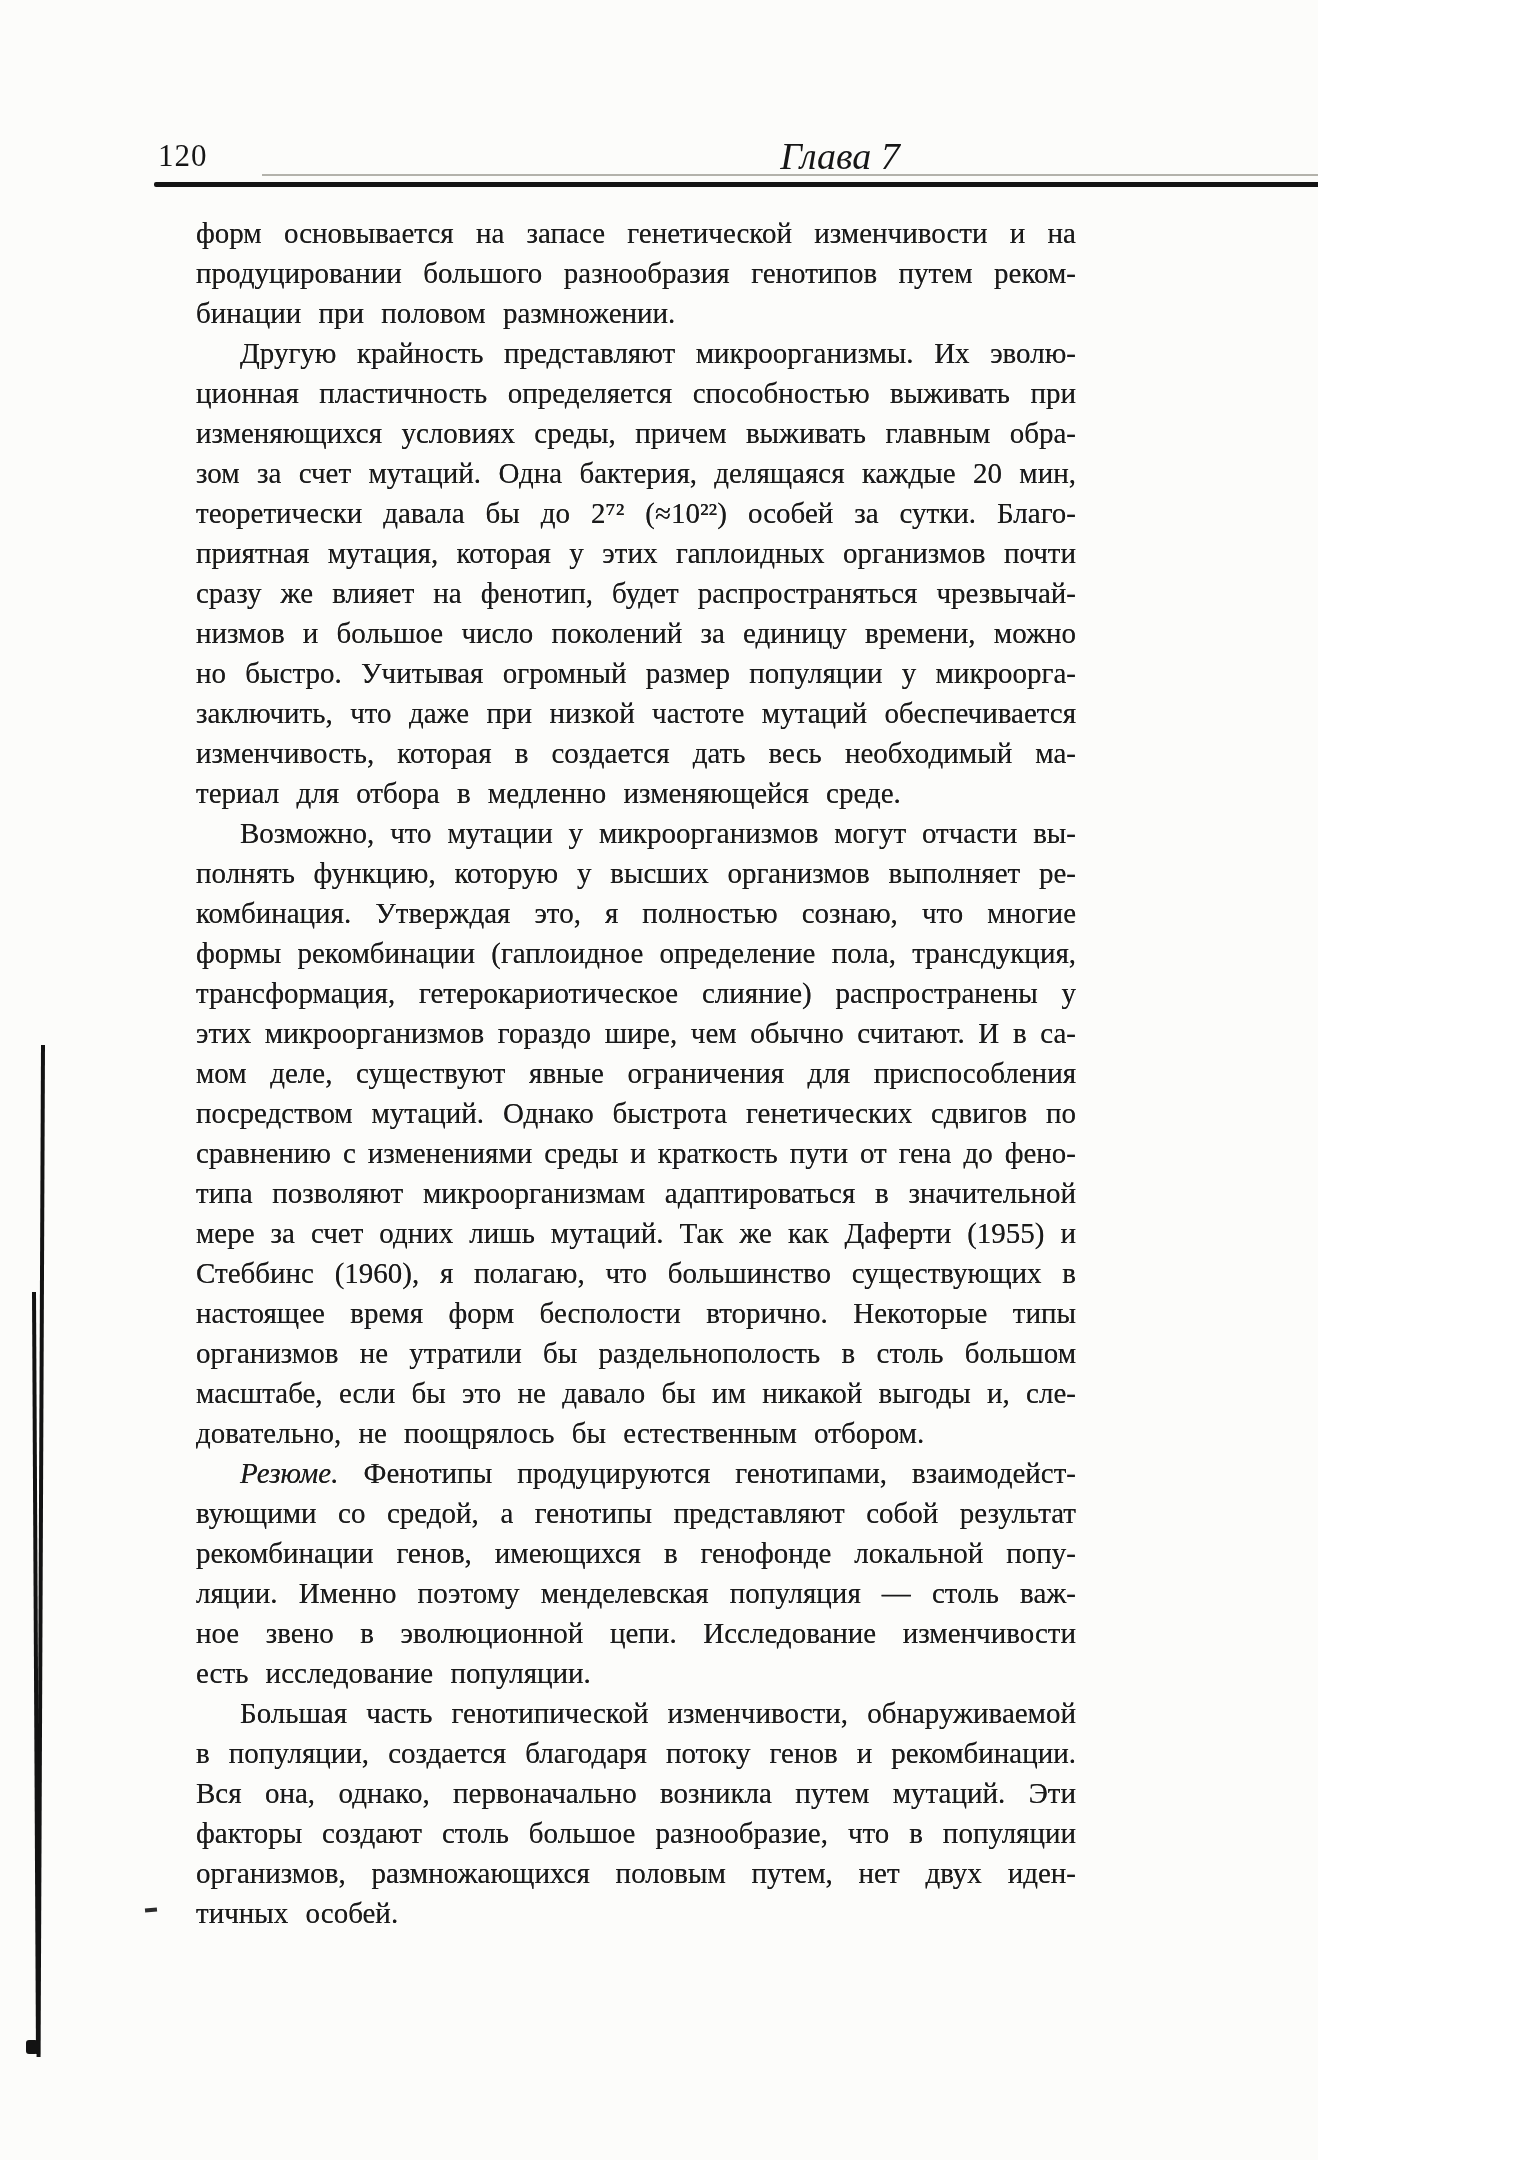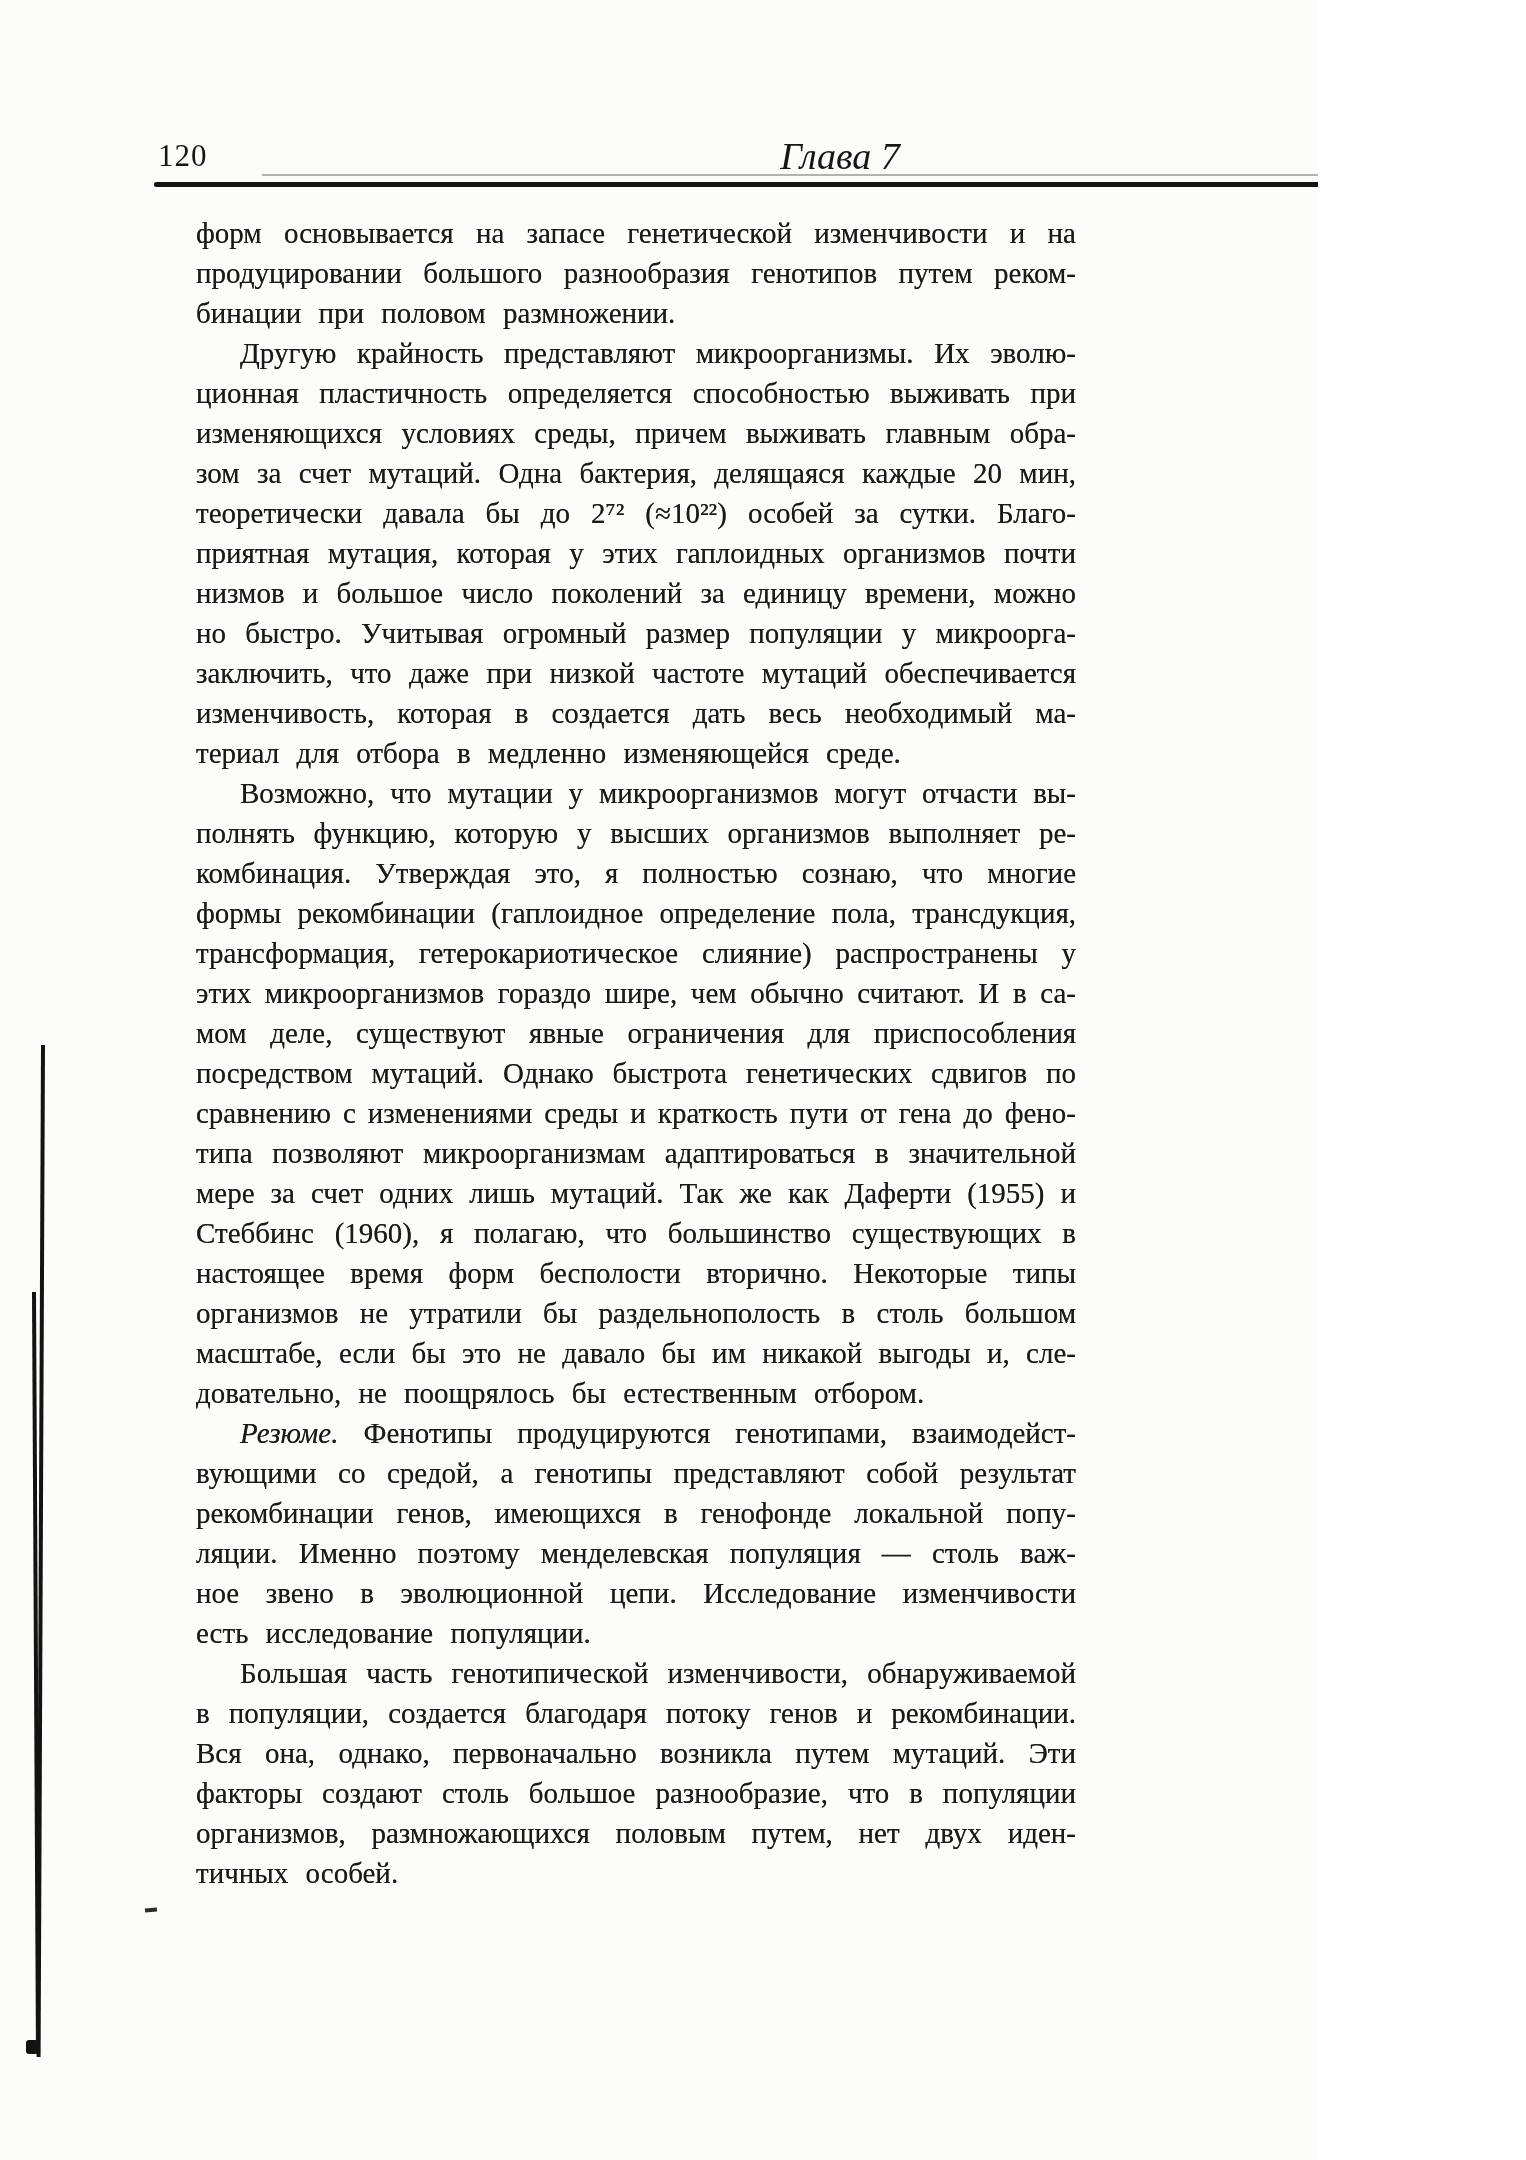--- a/index.html
+++ b/index.html
@@ -148,20 +148,21 @@
   <div class="text-block">
     <div class="line">форм основывается на запасе генетической изменчивости и на</div>
     <div class="line">продуцировании большого разнообразия генотипов путем реком-</div>
     <div class="line last">бинации при половом размножении.</div>
     <div class="line indent">Другую крайность представляют микроорганизмы. Их эволю-</div>
     <div class="line">ционная пластичность определяется способностью выживать при</div>
     <div class="line">изменяющихся условиях среды, причем выживать главным обра-</div>
     <div class="line">зом за счет мутаций. Одна бактерия, делящаяся каждые 20 мин,</div>
     <div class="line">теоретически давала бы до 2⁷² (≈10²²) особей за сутки. Благо-</div>
     <div class="line">приятная мутация, которая у этих гаплоидных организмов почти</div>
+    <div class="line">сразу же влияет на фенотип, будет распространяться чрезвычай-</div>
     <div class="line">низмов и большое число поколений за единицу времени, можно</div>
     <div class="line">но быстро. Учитывая огромный размер популяции у микроорга-</div>
     <div class="line">заключить, что даже при низкой частоте мутаций обеспечивается</div>
     <div class="line">изменчивость, которая в создается дать весь необходимый ма-</div>
     <div class="line last">териал для отбора в медленно изменяющейся среде.</div>
     <div class="line indent">Возможно, что мутации у микроорганизмов могут отчасти вы-</div>
     <div class="line">полнять функцию, которую у высших организмов выполняет ре-</div>
     <div class="line">комбинация. Утверждая это, я полностью сознаю, что многие</div>
     <div class="line">формы рекомбинации (гаплоидное определение пола, трансдукция,</div>
     <div class="line">трансформация, гетерокариотическое слияние) распространены у</div>

